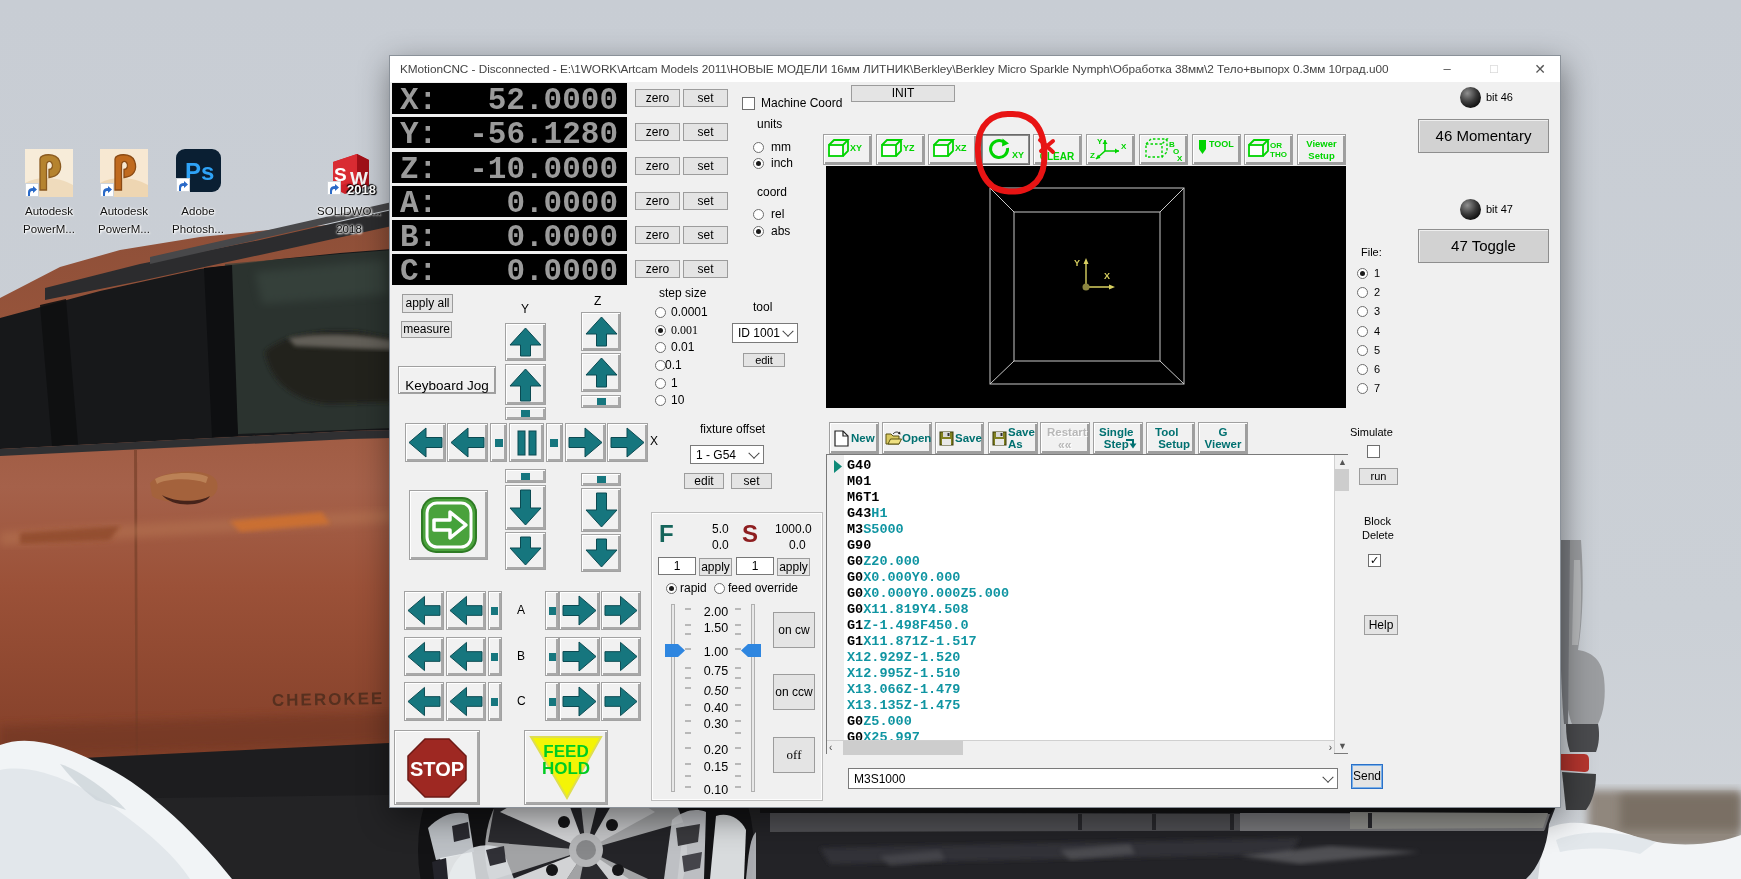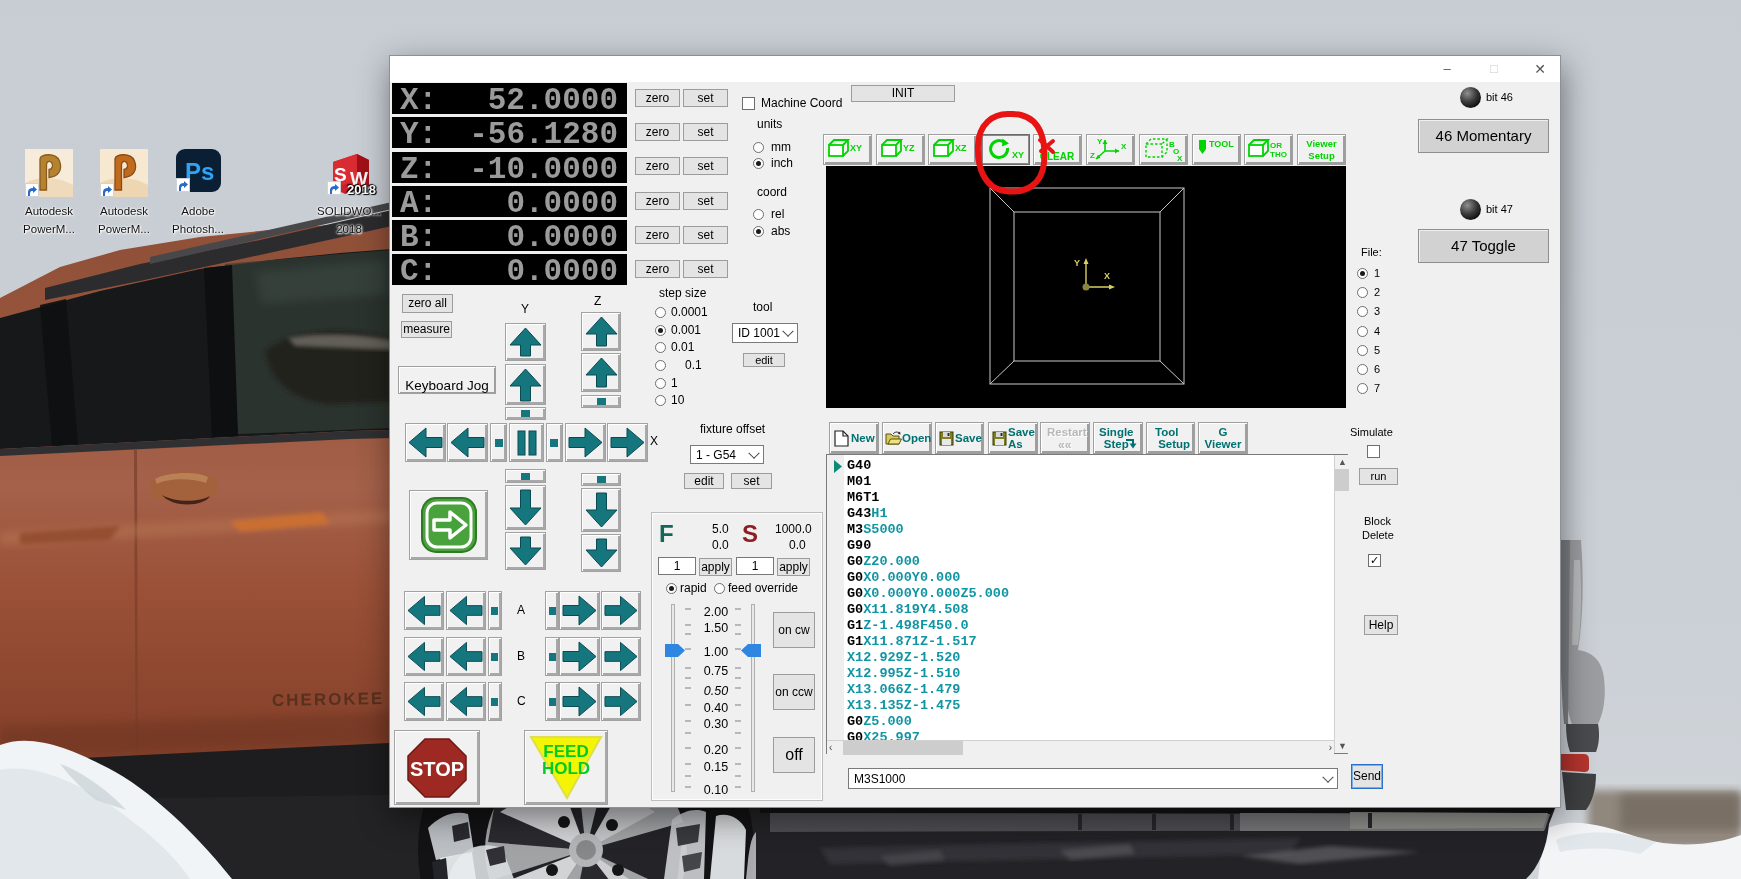--- a/index.html
+++ b/index.html
@@ -223,20 +223,21 @@
       </svg></div>
   <div style="position:absolute;right:-4px;bottom:-2px;font-size:13px;font-weight:bold;color:#fff;text-shadow:1px 1px 1px #000,-1px -1px 1px #000,1px 0 1px #000;">2018</div>
 </div>
 <div class="dlabel" style="left:4px;top:202px;">Autodesk<br>PowerM...</div>
 <div class="dlabel" style="left:79px;top:202px;">Autodesk<br>PowerM...</div>
 <div class="dlabel" style="left:153px;top:202px;">Adobe<br>Photosh...</div>
 <div class="dlabel" style="left:304px;top:202px;">SOLIDWO...<br>2018</div>
 
 <div id="win">
 <div id="titlebar">
+  <div id="title">KMotionCNC - Disconnected - E:\1WORK\Artcam Models 2011\НОВЫЕ МОДЕЛИ 16мм ЛИТНИК\Berkley\Berkley Micro Sparkle Nymph\Обработка 38мм\2 Тело+выпорх 0.3мм 10град.u00</div>
   <div class="cap" style="left:1042px;">–</div>
   <div class="cap" style="left:1089px;color:#ccc;">□</div>
   <div class="cap" style="left:1135px;font-size:14px;">✕</div>
 </div>
 
 <div class="dro" style="top:27px;">
       <span class="l">X:</span>
       <span class="v"> 52.0000</span>
     </div>
 <div class="dro" style="top:61px;">
@@ -279,35 +280,35 @@
 <div class="radio" style="left:363px;top:86px;"></div>
 <div class="lbl" style="left:381px;top:84px;">mm</div>
 <div class="radio sel" style="left:363px;top:102px;"></div>
 <div class="lbl" style="left:381px;top:100px;">inch</div>
 <div class="lbl" style="left:367px;top:129px;">coord</div>
 <div class="radio" style="left:363px;top:153px;"></div>
 <div class="lbl" style="left:381px;top:151px;">rel</div>
 <div class="radio sel" style="left:363px;top:170px;"></div>
 <div class="lbl" style="left:381px;top:168px;">abs</div>
 
-<div class="fbtn" style="left:12px;top:238px;width:51px;height:19px;font-size:12px;line-height:17px;">zero all</div>
+<div class="fbtn" style="left:12px;top:238px;width:51px;height:19px;font-size:12px;line-height:17px;">apply all</div>
 <div class="fbtn" style="left:11px;top:265px;width:51px;height:17px;font-size:12px;line-height:15px;">measure</div>
 <div class="lbl" style="left:131px;top:246px;">Y</div>
 <div class="lbl" style="left:204px;top:238px;">Z</div>
 <div class="btn" style="left:8px;top:310px;width:98px;height:28px;font-size:13.5px;line-height:38px;">Keyboard Jog</div>
 
 <div class="lbl" style="left:269px;top:230px;">step size</div>
 <div class="radio" style="left:265px;top:251px;"></div>
     <div class="lbl" style="left:281px;top:249px;">0.0001</div>
 <div class="radio sel" style="left:265px;top:269px;"></div>
-    <div class="lbl" style="left:281px;top:267px;">0.001</div>
+    <div class="lbl" style="left:281px;top:267px;font-family:Liberation Serif, serif;">0.001</div>
 <div class="radio" style="left:265px;top:286px;"></div>
     <div class="lbl" style="left:281px;top:284px;text-align:right;">0.01</div>
 <div class="radio" style="left:265px;top:304px;"></div>
-    <div class="lbl" style="left:295px;top:302px;">0.1</div>
+    <div class="lbl" style="left:275px;top:302px;">0.1</div>
 <div class="radio" style="left:265px;top:322px;"></div>
     <div class="lbl" style="left:281px;top:320px;">1</div>
 <div class="radio" style="left:265px;top:339px;"></div>
     <div class="lbl" style="left:281px;top:337px;">10</div>
 
 <div class="lbl" style="left:363px;top:244px;">tool</div>
 <div class="combo" style="left:342px;top:267px;width:66px;height:20px;">
       <span>ID 1001</span>
       <b></b>
     </div>
@@ -568,21 +569,21 @@
 <div class="slval" style="left:304px;top:704px;">0.15</div>
 <div class="slval" style="left:304px;top:727px;">0.10</div>
 <svg style="position:absolute;left:275px;top:588px;" width="21" height="13" viewBox="0 0 21 13">
       <path d="M0 0 L13 0 L20 6.5 L13 13 L0 13 Z" fill="#2e86e0"></path>
     </svg>
 <svg style="position:absolute;left:350px;top:588px;" width="21" height="13" viewBox="0 0 21 13">
       <path d="M21 0 L8 0 L1 6.5 L8 13 L21 13 Z" fill="#2e86e0"></path>
     </svg>
 <div class="fbtn" style="left:383px;top:556px;width:42px;height:36px;font-size:12px;line-height:34px;">on cw</div>
 <div class="fbtn" style="left:383px;top:618px;width:42px;height:36px;font-size:12px;line-height:34px;">on ccw</div>
-<div class="fbtn" style="left:383px;top:681px;width:42px;height:36px;font-size:16px;line-height:34px;">off</div>
+<div class="fbtn" style="left:383px;top:681px;width:42px;height:36px;font-size:13px;line-height:34px;font-family:Liberation Serif, serif;">off</div>
 <div class="tick" style="left:295px;top:552px;"></div>
     <div class="tick" style="left:345px;top:552px;"></div>
 <div class="tick" style="left:295px;top:568px;"></div>
     <div class="tick" style="left:345px;top:568px;"></div>
 <div class="tick" style="left:295px;top:577px;"></div>
     <div class="tick" style="left:345px;top:577px;"></div>
 <div class="tick" style="left:295px;top:592px;"></div>
     <div class="tick" style="left:345px;top:592px;"></div>
 <div class="tick" style="left:295px;top:611px;"></div>
     <div class="tick" style="left:345px;top:611px;"></div>

